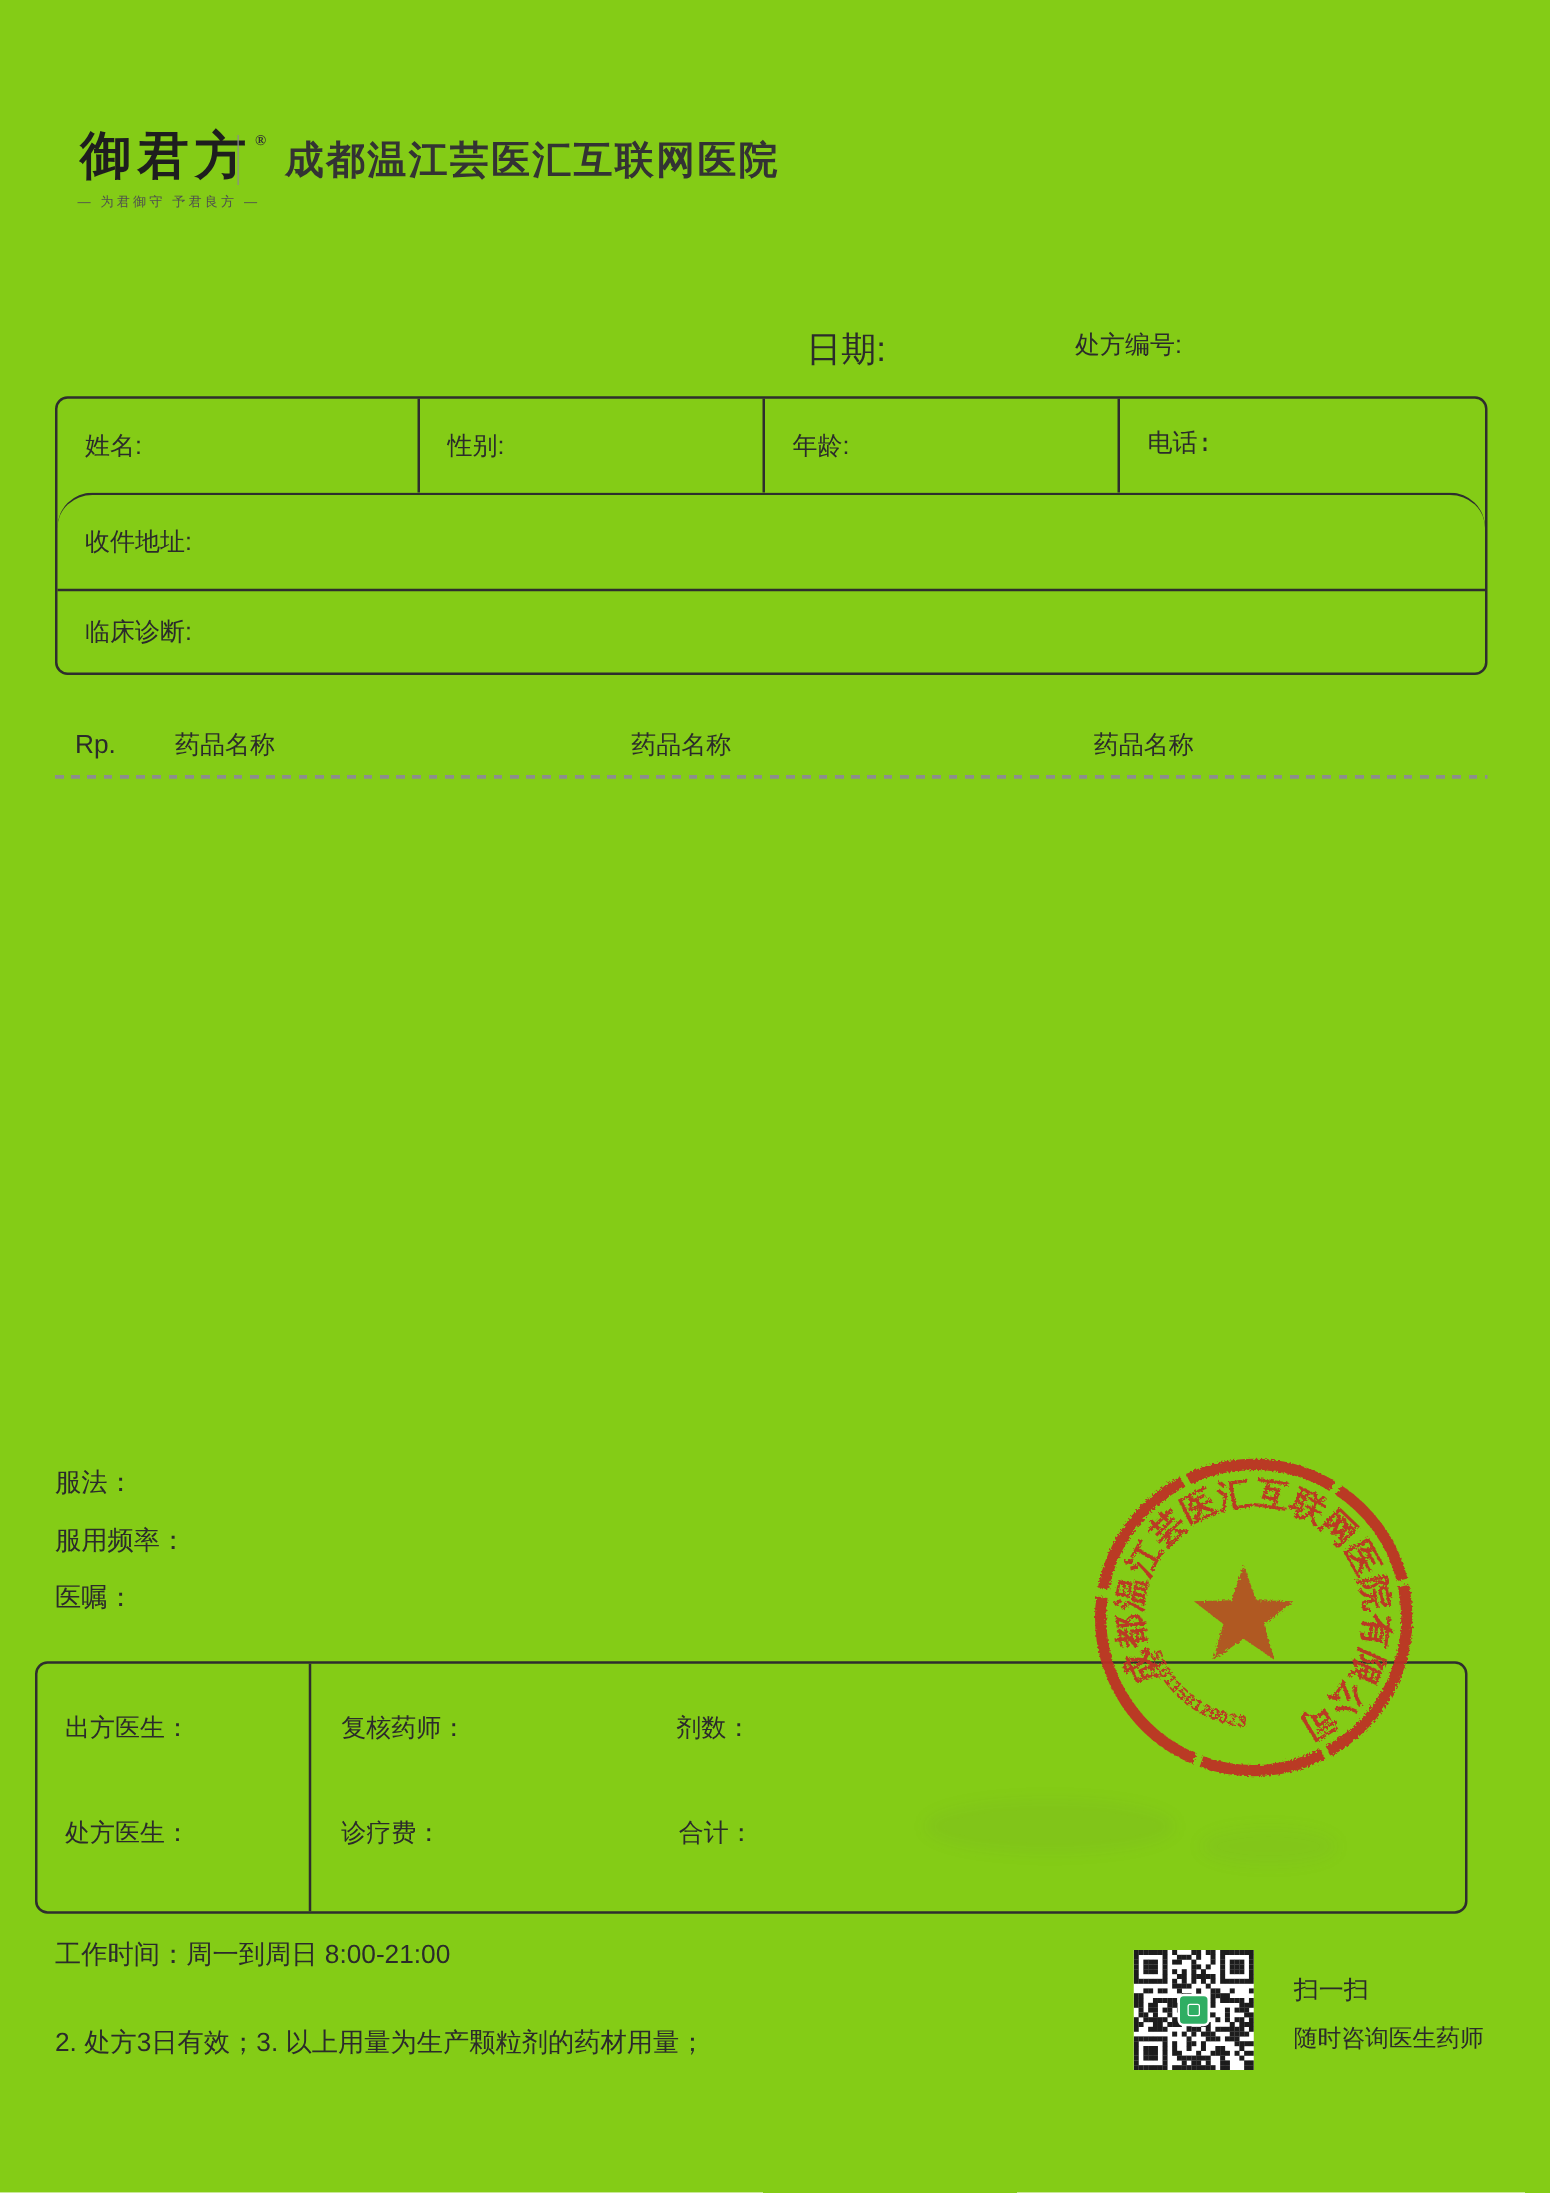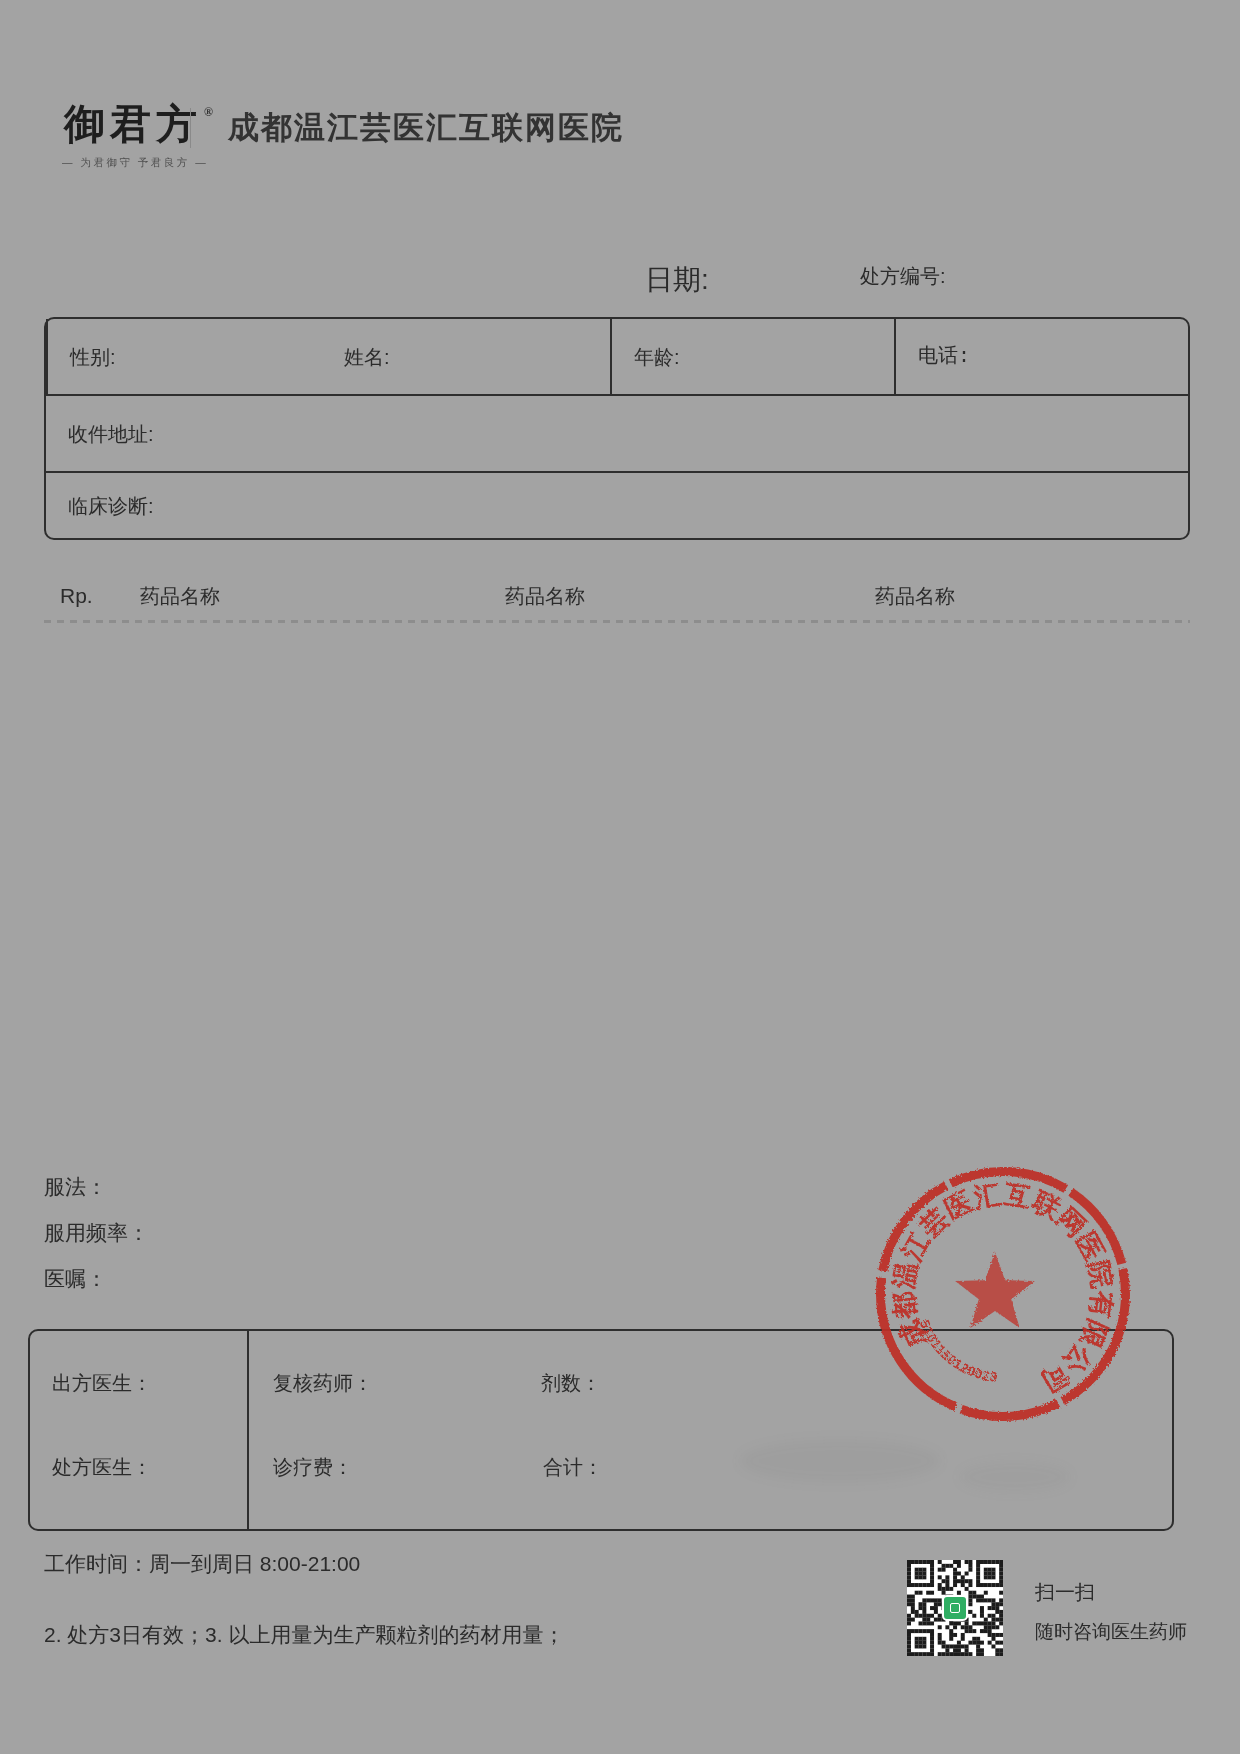--- a/index.html
+++ b/index.html
@@ -1,16 +1,16 @@
 <!DOCTYPE html>
 <html><head>
 <meta charset="utf-8">
 <style>
   html,body{margin:0;padding:0;background:#ffffff;}
-  .page{position:relative;width:1240px;height:1754px;background:#a3a3a3;overflow:hidden;
+  .page{position:relative;width:1240px;height:1754px;background:#84cc16;overflow:hidden;
         font-family:"Liberation Sans",sans-serif;color:#2b2b2b;}
   .abs{position:absolute;line-height:1;}
 
   
   .brand-name{left:64px;top:104px;font-size:41px;font-weight:bold;letter-spacing:5px;
               color:#1e1e1e;font-family:"Liberation Serif",serif;}
   .brand-reg{font-size:12px;vertical-align:22px;letter-spacing:0;margin-left:2px;color:#333;}
   .brand-vline{left:190px;top:108px;width:1px;height:40px;background:#8a8a8a;}
   .brand-tagline{left:62px;top:157px;font-size:10.5px;letter-spacing:2.5px;color:#4f4f4f;}
   .hospital-title{left:228px;top:112px;font-size:31px;font-weight:bold;letter-spacing:2px;color:#333;}
@@ -23,21 +23,21 @@
   
   .patient-box{left:44px;top:317px;width:1146px;height:223px;border:2.5px solid #2e2e2e;
                border-radius:10px;box-sizing:border-box;display:flex;flex-direction:column;}
   .p-row1{height:75px;display:flex;}
   .p-cell{display:flex;align-items:center;padding-left:22px;box-sizing:border-box;font-size:20px;}
   .p-c1{width:288px;}
   .p-c2{width:276px;border-left:2px solid #2e2e2e;}
   .p-c3{width:284px;border-left:2px solid #2e2e2e;}
   .p-c4{flex:1;border-left:2px solid #2e2e2e;font-family:Liberation Mono, monospace;}
   .p-row2{height:75px;border-top:2px solid #2e2e2e;display:flex;align-items:center;
-          padding-left:22px;font-size:20px;}
+          padding-left:22px;font-size:20px;border-radius:28px;}
   .p-row3{flex:1;border-top:2px solid #2e2e2e;display:flex;align-items:center;
           padding-left:22px;font-size:20px;}
 
   
   .rp{left:60px;top:585px;font-size:21px;}
   .drug-col1{left:140px;top:586px;font-size:20px;}
   .drug-col2{left:505px;top:586px;font-size:20px;}
   .drug-col3{left:875px;top:586px;font-size:20px;}
   .dashed-line{left:44px;top:620px;width:1146px;height:2.5px;
     background:repeating-linear-gradient(90deg,#8d8d8d 0 7px,transparent 7px 13px);}
@@ -82,25 +82,25 @@
   </div>
   <div class="abs brand-vline"></div>
   <div class="abs brand-tagline">— 为君御守  予君良方 —</div>
   <div class="abs hospital-title">成都温江芸医汇互联网医院</div>
 
   <div class="abs date-label">日期:</div>
   <div class="abs rxno-label">处方编号:</div>
 
   <div class="abs patient-box">
     <div class="p-row1">
+      <div class="p-cell p-c1">
+        <span>姓名:</span>
+      </div>
       <div class="p-cell p-c2">
         <span>性别:</span>
-      </div>
-      <div class="p-cell p-c1">
-        <span>姓名:</span>
       </div>
       <div class="p-cell p-c3">
         <span>年龄:</span>
       </div>
       <div class="p-cell p-c4">
         <span>电话:</span>
       </div>
     </div>
     <div class="p-row2">
       <span>收件地址:</span>

